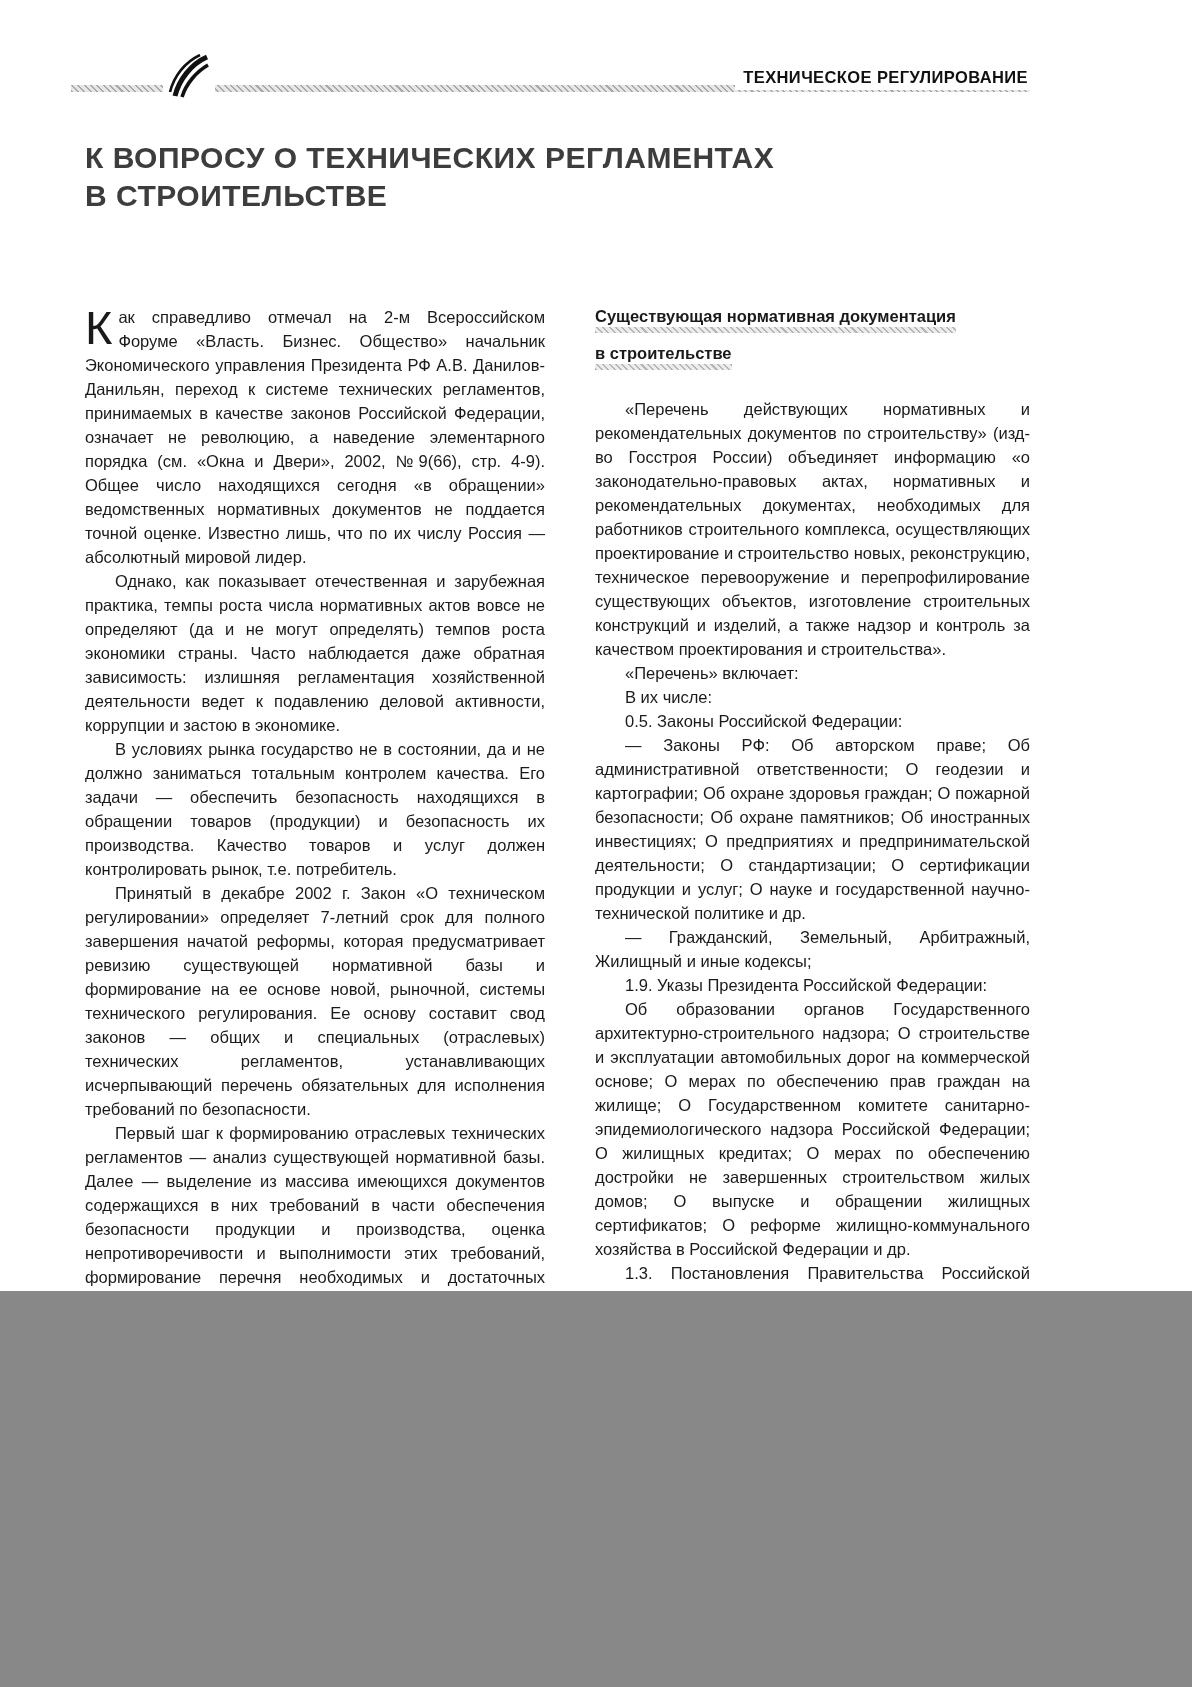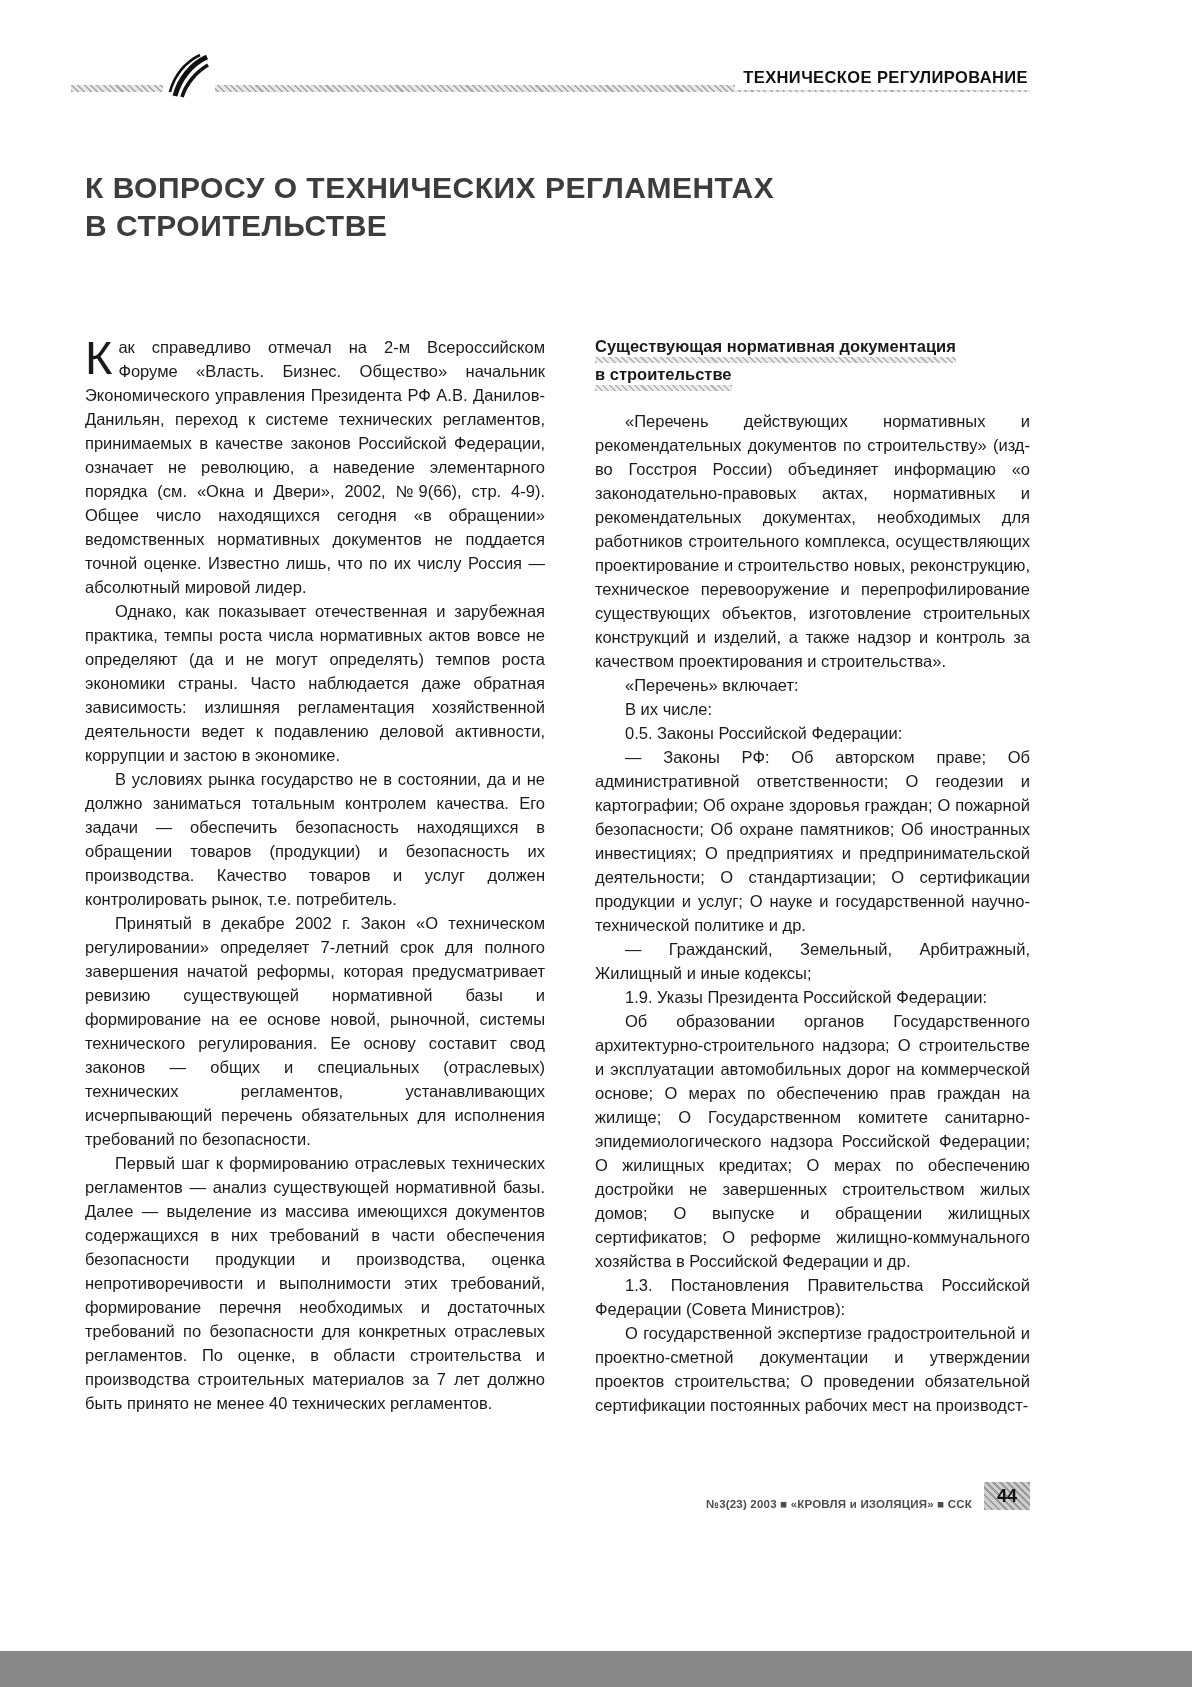--- a/index.html
+++ b/index.html
@@ -1,18 +1,18 @@
 <!DOCTYPE html>
 <html><head>
 <meta charset="utf-8">
 <style>
   html,body{margin:0;padding:0;background:#888;}
   .page{
     position:relative;
-    width:1192px;height:1651px;
+    width:1192px;height:1291px;
     background:#ffffff;
     font-family:"Liberation Sans","DejaVu Sans",sans-serif;
     color:#1a1a1a;
     overflow:hidden;
     margin:0 auto;
     text-decoration:underline;
   }
   .content{
     position:absolute;
     left:85px; top:0;
@@ -41,21 +41,21 @@
     right:0; top:68px;
     font-weight:700;
     font-size:16.5px;
     letter-spacing:.4px;
     color:#111;
     background:#fff;
     padding:0 2px 3px 8px;
   }
   
   .article-title{
-    margin-top:73px;
+    margin-top:43px;
     font-size:30px;
     line-height:38px;
     font-weight:700;
     letter-spacing:.5px;
     color:#3d3d3d;
   }
   
   .columns{
     margin-top:90px;
     display:flex;
@@ -85,21 +85,21 @@
     line-height:22px;
     margin-bottom:18px;
   }
   .col-heading .hline{
     display:inline-block;
     padding-bottom:6px;
     background:repeating-linear-gradient(45deg,#b5b5b5 0 1.5px,#ececec 1.5px 4.5px);
     background-size:100% 6px;
     background-repeat:no-repeat;
     background-position:left bottom;
-    margin-bottom:0;
+    margin-bottom:9px;
   }
   
   .footer{
     position:absolute;
     top:1482px;
     left:85px;
     width:945px;
     display:flex;
     align-items:flex-end;
     justify-content:flex-end;

